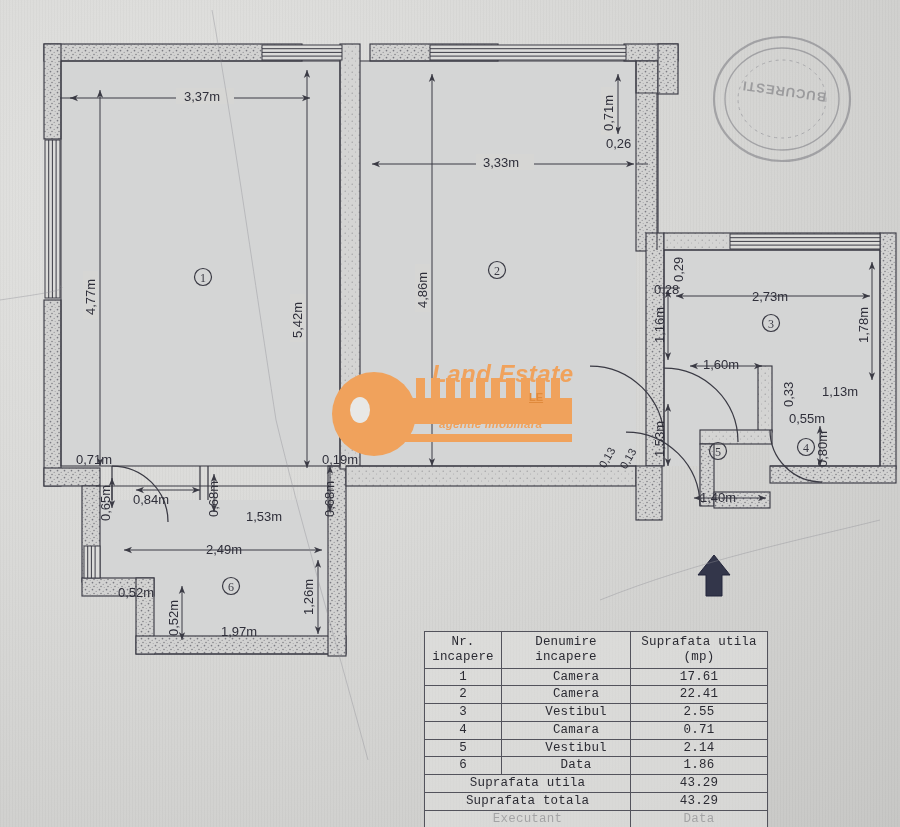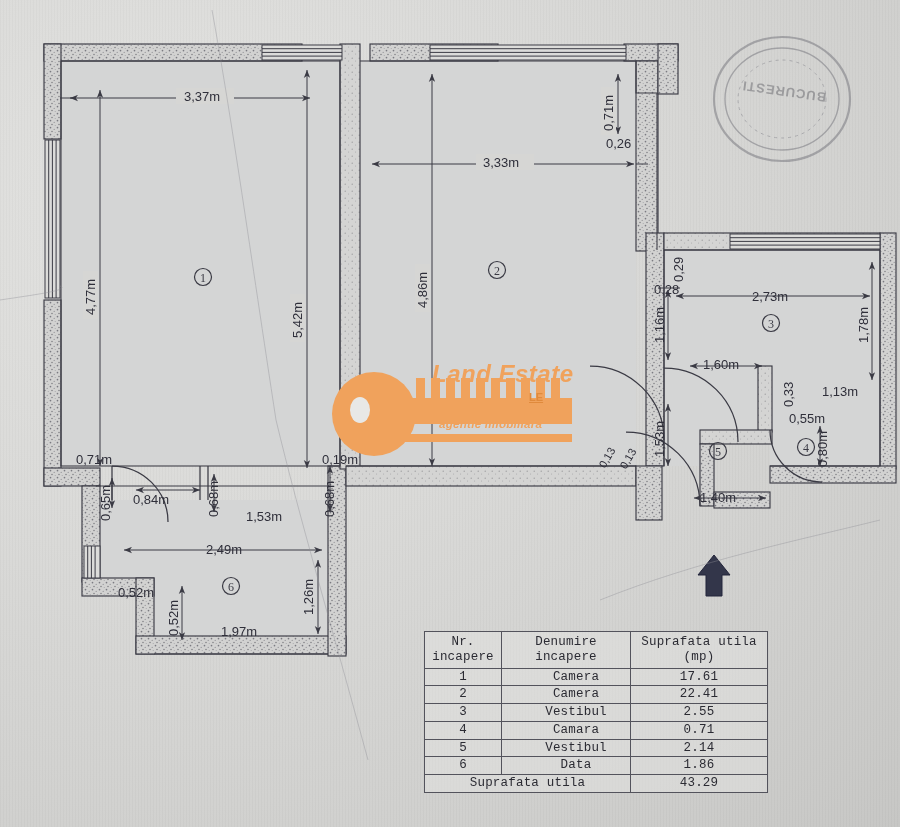--- a/index.html
+++ b/index.html
@@ -393,17 +393,25 @@
         </tr>
         <tr>
           <td class="lbl">6</td>
           <td class="nm">Data</td>
           <td>1.86</td>
         </tr>
         <tr>
           <td class="spanlabel" colspan="2">Suprafata utila</td>
           <td>43.29</td>
         </tr>
+        <tr>
+          <td class="spanlabel" colspan="2">Suprafata totala</td>
+          <td>43.29</td>
+        </tr>
+        <tr class="faint">
+          <td class="spanlabel" colspan="2">Executant</td>
+          <td>Data</td>
+        </tr>
       </tbody>
     </table>
   </div>
 
 </div>
 
 </body></html>

